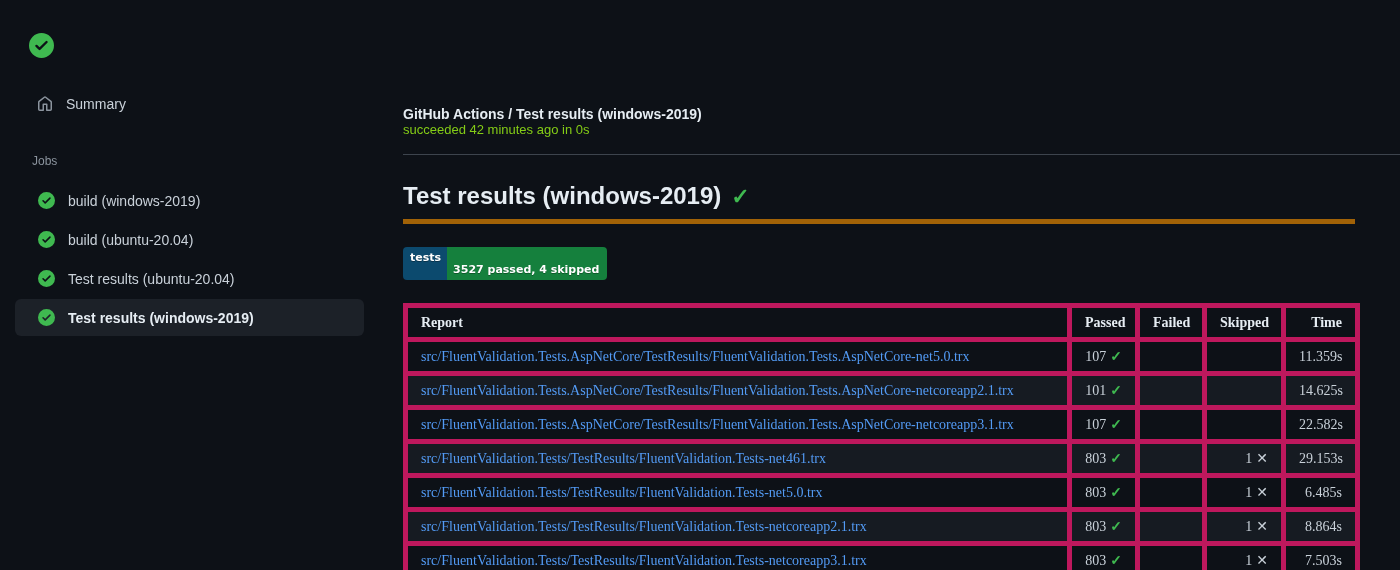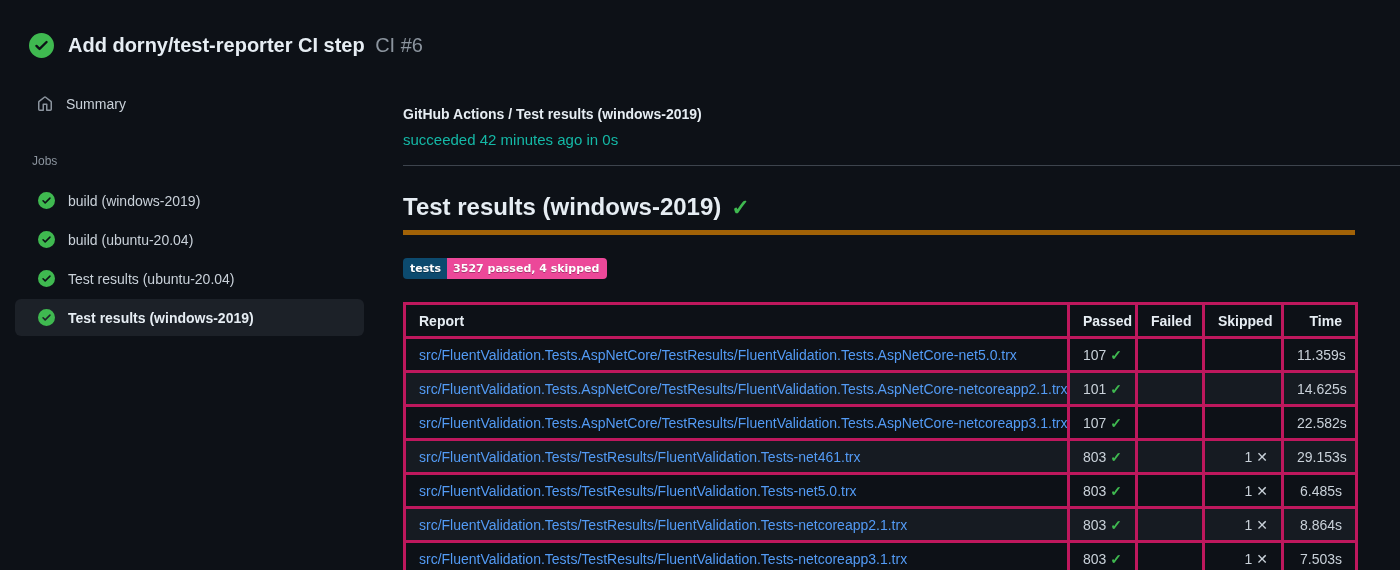--- a/index.html
+++ b/index.html
@@ -38,57 +38,58 @@
     padding: 10px 8px 10px 23px;
     border-radius: 6px;
     font-size: 14px; color: #c9d1d9; cursor: pointer;
   }
   .job-item svg { width: 17px; height: 17px; flex: none; }
   .job-item.selected { background: #1c2128; color: #e6edf3; font-weight: bold; }
 
   
   .main { position: absolute; left: 403px; top: 106px; right: 0; }
   .breadcrumb { font-size: 14px; font-weight: bold; color: #e6edf3; }
-  .status-line { font-size: 15px; color: #14b8a6; margin-top: 9px; }
+  .status-line { font-size: 13px; color: #84cc16; }
   .main-divider { border: none; border-top: 1px solid #3d444d; margin-top: 17px; }
 
   .summary-body { padding-right: 45px; }
   .result-heading {
     margin-top: 27px;
     font-size: 24px; font-weight: bold; color: #e6edf3;
     padding-bottom: 9px;
     border-bottom: 5px solid #a16207;
   }
   .result-heading .heading-check { color: #3fb950; margin-left: 10px; font-size: 22px; }
 
   .badge {
     display: inline-flex; margin-top: 23px;
     font-family: "DejaVu Sans", sans-serif;
     font-size: 11px; font-weight: bold; color: #ffffff;
     border-radius: 4px; overflow: hidden;
     text-shadow: 0 1px 0 rgba(0,0,0,0.3);
     line-height: 13px;
   }
   .badge .badge-label { background: #0c4a6e; padding: 4px 6px 4px 7px; }
-  .badge .badge-value { background: #ec4899; padding: 4px 8px 4px 6px; }
+  .badge .badge-value { background: #15803d; padding: 16px 8px 4px 6px; }
 
   
   table.results {
     margin-top: 23px;
     border-collapse: collapse;
     width: 952px;
     font-size: 14px;
     table-layout: fixed;
   }
   .results th, .results td {
-    border: 3px solid #be185d;
+    border: 5px solid #be185d;
     padding: 6px 13px;
     height: 34px;
     white-space: nowrap;
     overflow: hidden;
+    font-family: Liberation Serif, serif;
   }
   .results th { font-weight: bold; color: #e6edf3; text-align: right; }
   .results th.col-report { text-align: left; }
   .results td { text-align: right; color: #c9d1d9; margin-top: 20px; }
   .results td.cell-report { text-align: left; }
   .results tbody tr:nth-child(even) { background: #161b22; }
   .results a { color: #539bf5; text-decoration: none; cursor: pointer; }
   .mark-pass { color: #3fb950; font-weight: bold; margin-left: 4px; }
   .mark-skip { color: #c9d1d9; margin-left: 4px; }
   .col-report { width: 664px; }
@@ -97,24 +98,20 @@
   .col-skipped { width: 79px; }
   .col-time { width: 74px; }
 </style>
 </head>
 <body>
 
 <div class="run-header">
   <svg class="status-svg" viewBox="0 0 16 16">
     <path fill="#3fb950" d="M8 16A8 8 0 1 1 8 0a8 8 0 0 1 0 16Zm3.78-9.72a.751.751 0 0 0-.018-1.042.751.751 0 0 0-1.042-.018L6.75 9.19 5.28 7.72a.751.751 0 0 0-1.042.018.751.751 0 0 0-.018 1.042l2 2a.75.75 0 0 0 1.06 0Z"></path>
   </svg>
-  <div>
-    <span class="run-title">Add dorny/test-reporter CI step</span>
-    <span class="run-ref">CI #6</span>
-  </div>
 </div>
 
 <div class="sidebar">
   <div class="summary-item">
     <svg viewBox="0 0 16 16">
       <path d="M6.906.664a1.749 1.749 0 0 1 2.187 0l5.25 4.2c.415.332.657.835.657 1.367v7.019A1.75 1.75 0 0 1 13.25 15h-3.5a.75.75 0 0 1-.75-.75V9H7v5.25a.75.75 0 0 1-.75.75h-3.5A1.75 1.75 0 0 1 1 13.25V6.23c0-.531.242-1.034.657-1.366l5.25-4.2Zm1.25 1.171a.25.25 0 0 0-.312 0l-5.25 4.2a.25.25 0 0 0-.094.196v7.019c0 .138.112.25.25.25H5.5V8.25a.75.75 0 0 1 .75-.75h3.5a.75.75 0 0 1 .75.75v5.25h2.75a.25.25 0 0 0 .25-.25V6.23a.25.25 0 0 0-.094-.195Z"></path>
     </svg>
     <span>Summary</span>
   </div>
   <div class="jobs-label">Jobs</div>

